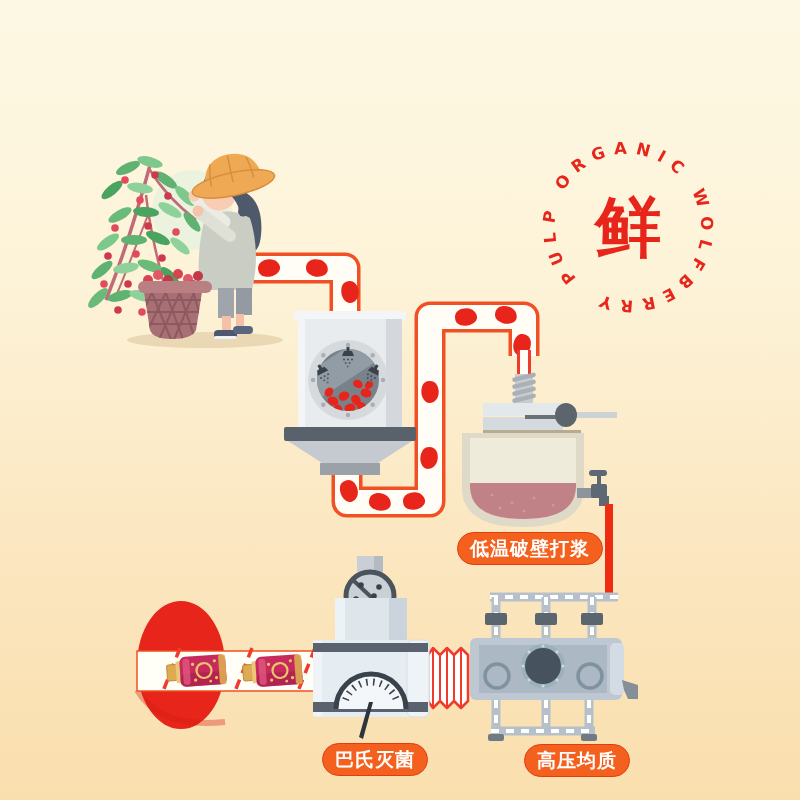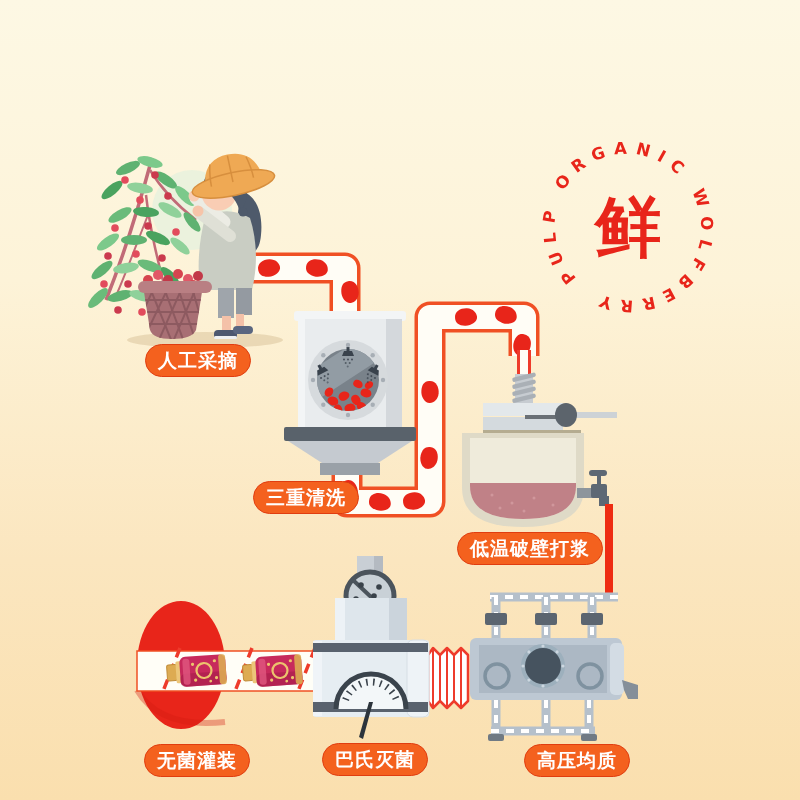--- a/index.html
+++ b/index.html
@@ -374,20 +374,17 @@
   </svg>
 
   <svg class="badge" viewBox="0 0 210 210">
     <path id="ringPath" d="M54.1,155.9 A72,72 0 1 1 155.9,54.1 A72,72 0 1 1 54.1,155.9" fill="none"></path>
     <text font-size="16.5" font-weight="bold" fill="#e8251a" letter-spacing="8" font-family="DejaVu Sans, sans-serif">
       <textPath href="#ringPath">PULP ORGANIC WOLFBERRY</textPath>
     </text>
     <text x="105" y="105" text-anchor="middle" dominant-baseline="central" font-size="66" font-weight="bold" fill="#e8251a" font-family="DejaVu Sans, sans-serif">鲜</text>
   </svg>
 
-  <div class="pill" style="left:145px;top:344px;">人工采摘</div>
-  <div class="pill" style="left:253px;top:481px;">三重清洗</div>
   <div class="pill" style="left:457px;top:532px;">低温破壁打浆</div>
   <div class="pill" style="left:524px;top:744px;">高压均质</div>
   <div class="pill" style="left:322px;top:743px;font-family:Liberation Serif, serif;">巴氏灭菌</div>
-  <div class="pill" style="left:144px;top:744px;">无菌灌装</div>
 
 </div>
 
 </body></html>

